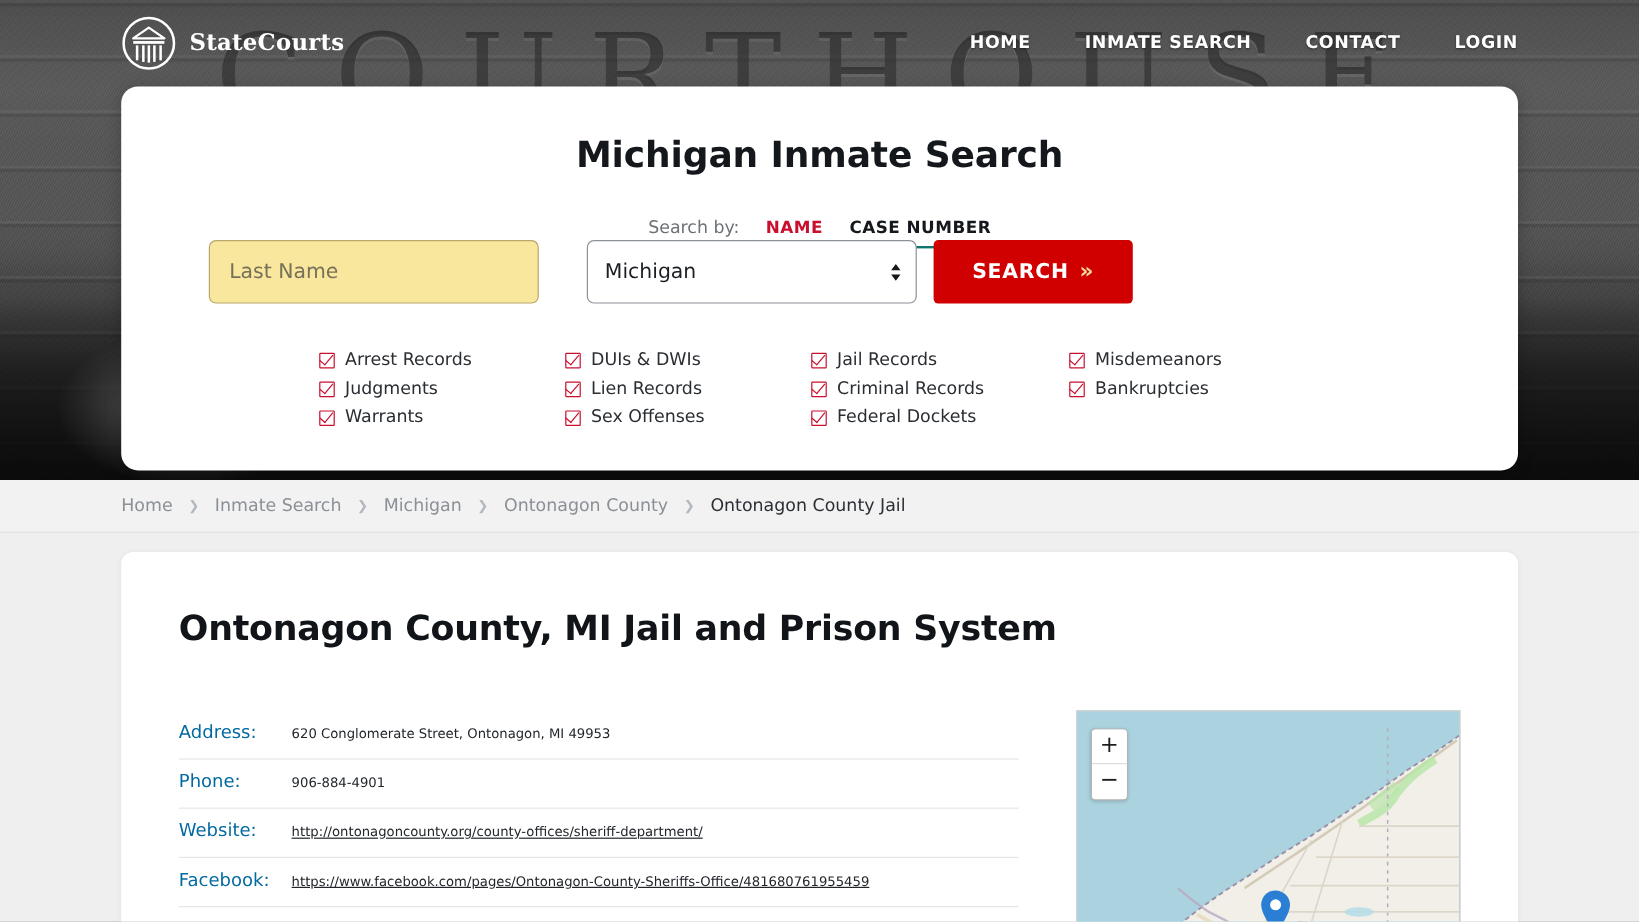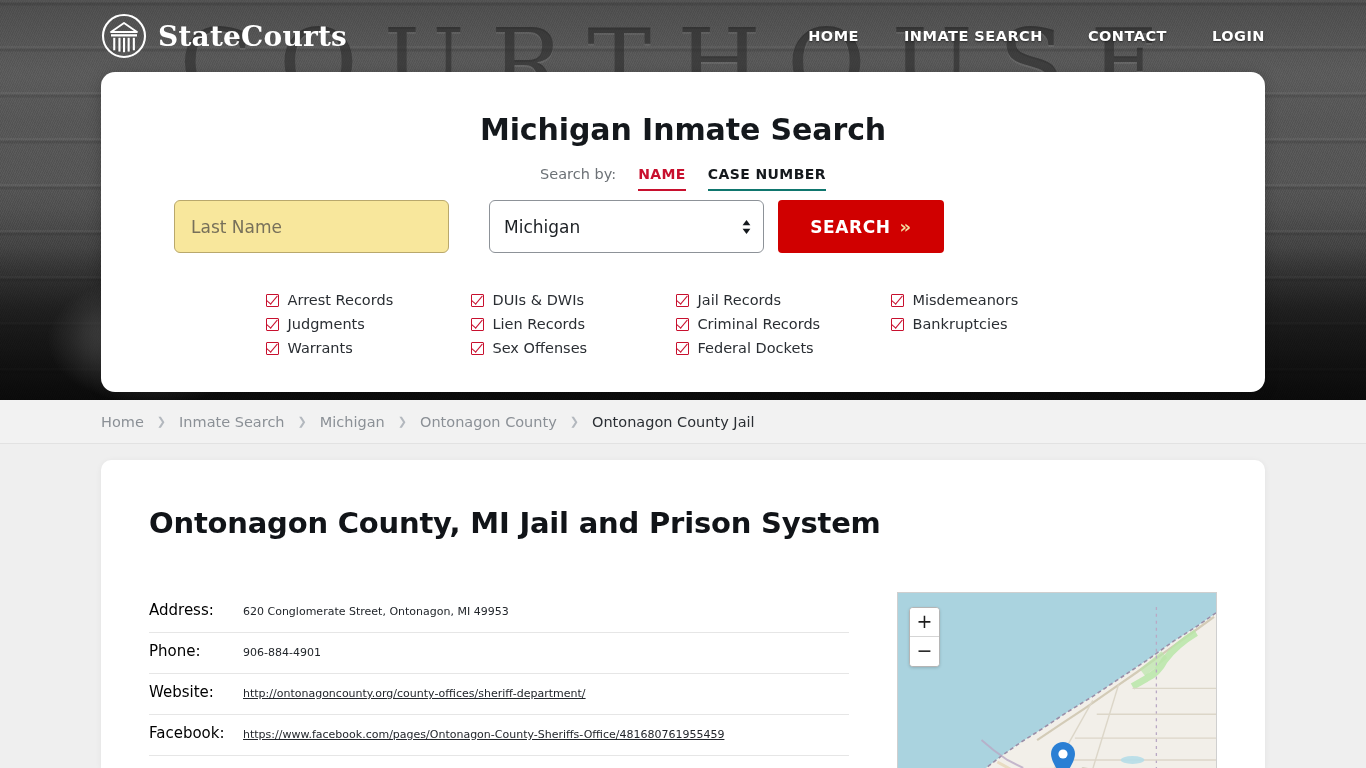--- a/index.html
+++ b/index.html
@@ -75,21 +75,21 @@
     align-items: center;
     gap: 11px;
     margin-left: 101px;
     text-decoration: none;
   }
   .brand-mark { width: 46px; height: 46px; display: block; }
   .brand-name {
     color: #ffffff;
     font-family: "DejaVu Serif", "Liberation Serif", serif;
     font-weight: bold;
-    font-size: 28px;
+    font-size: 19px;
     letter-spacing: 0.2px;
     white-space: nowrap;
   }
   .mainnav {
     margin-left: auto;
     margin-right: 101px;
     display: flex;
     align-items: center;
     gap: 45px;
   }
@@ -132,20 +132,21 @@
     gap: 22px;
   }
   .searchby-label { font-size: 14.5px; color: #6c7176; }
   .tab {
     font-size: 14px;
     font-weight: bold;
     letter-spacing: 0.4px;
     padding-bottom: 7px;
     cursor: pointer;
     text-decoration: none;
+    margin-top: 16px;
   }
   .tab-active { color: #c8102e; border-bottom: 2px solid #c8102e; }
   .tab-idle   { color: #15191d; border-bottom: 2px solid #0f766e; }
 
   .form-row {
     position: absolute;
     left: 0; top: 128px;
     width: 1164px;
     display: flex;
     align-items: center;
@@ -298,21 +299,21 @@
     display: flex;
     align-items: flex-start;
     border-bottom: 1px solid #e6e6e6;
     padding: 8px 0 8px 0;
     min-height: 35px;
   }
   .detail-label {
     width: 94px;
     flex: none;
     font-size: 15px;
-    color: #000000;
+    color: #0369a1;
     line-height: 20px;
   }
   .detail-value {
     font-size: 11px;
     color: #22262b;
     line-height: 24px;
     word-break: break-word;
   }
   .detail-value a {
     color: #22262b;

